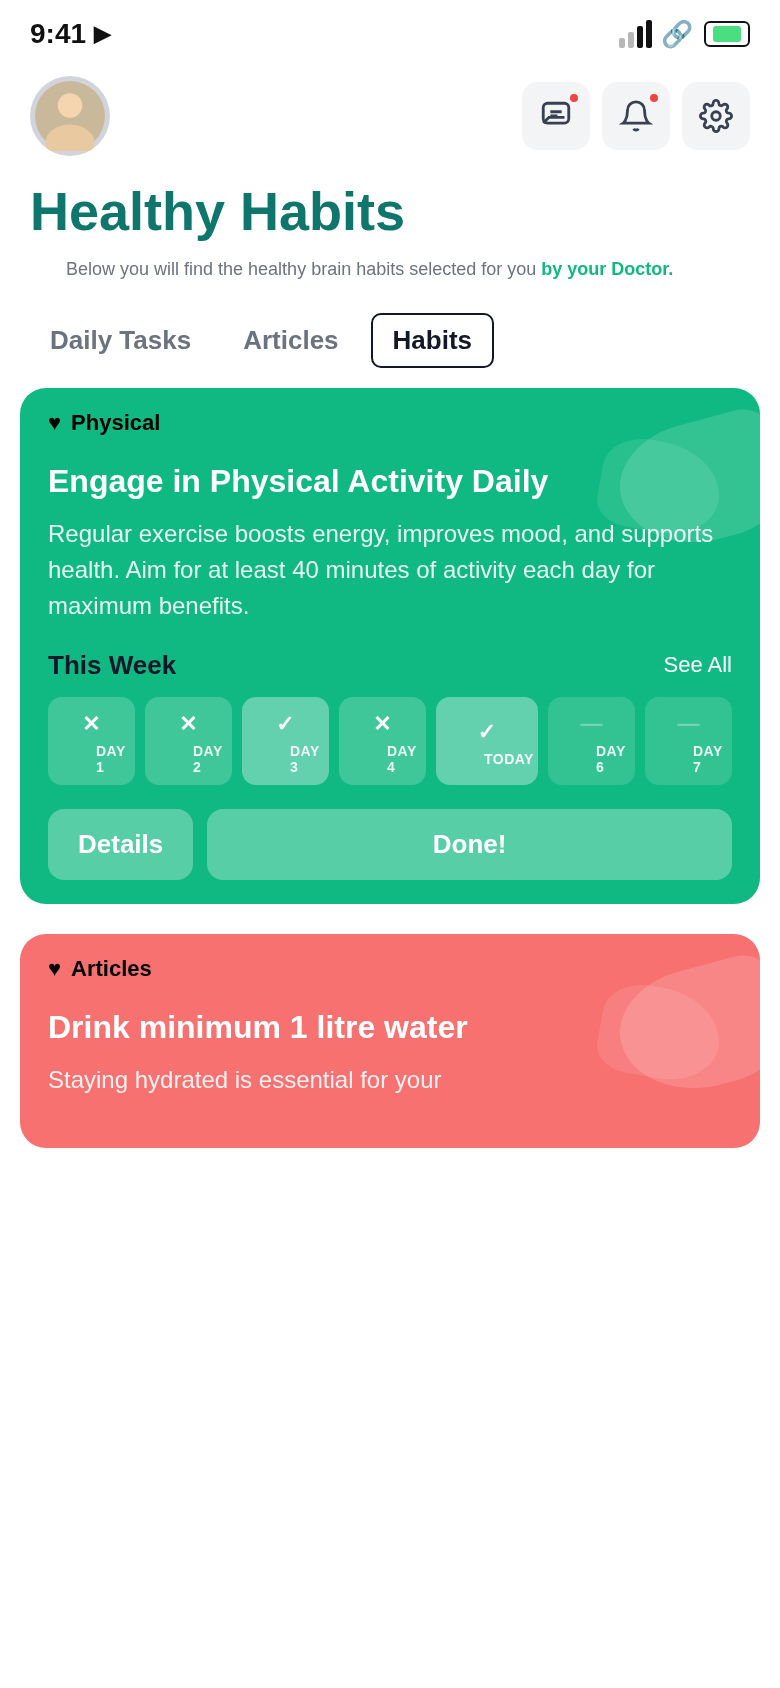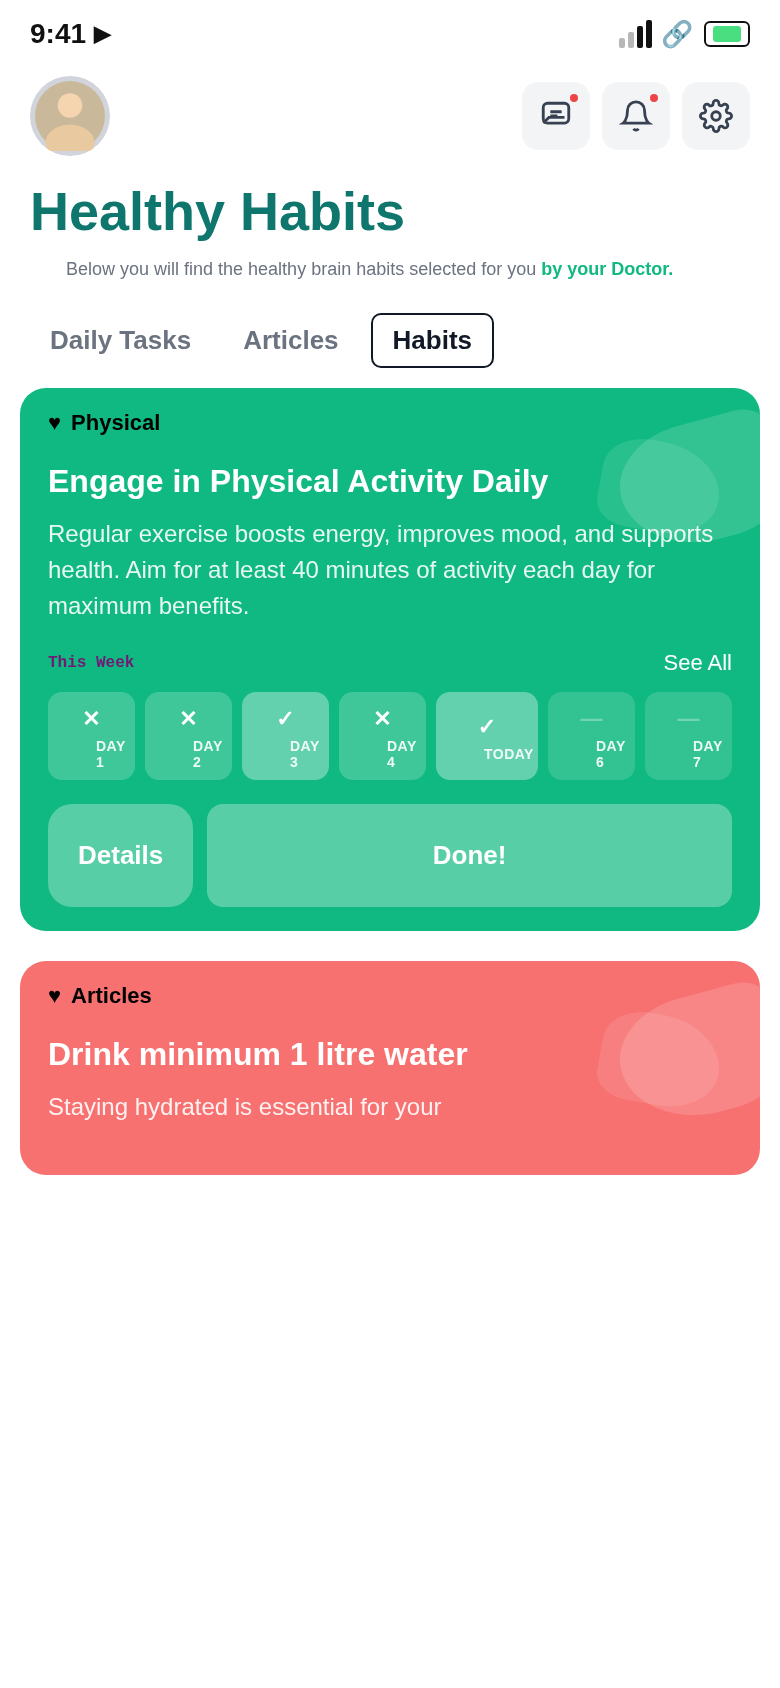--- a/index.html
+++ b/index.html
@@ -245,24 +245,23 @@
       z-index: 1;
     }
 
     .this-week-header {
       display: flex;
       justify-content: space-between;
       align-items: center;
       margin-bottom: 16px;
     }
     .this-week-label {
-      font-size: 16px;
+      font-size: 26px;
       font-weight: 600;
-      color: #701a75;
-      font-family: Liberation Mono, monospace;
+      color: #0f172a;
     }
     .see-all {
       font-size: 22px;
       color: #ffffff;
       cursor: pointer;
       font-weight: 500;
     }
 
     .day-tracker {
       display: flex;
@@ -300,22 +299,22 @@
     }
 
     .card-actions {
       display: flex;
       gap: 14px;
     }
     .btn-details {
       flex: 0 0 auto;
       background: rgba(255,255,255,0.3);
       border: none;
-      border-radius: 24px;
-      padding: 36px 30px;
+      border-radius: 16px;
+      padding: 4px 30px;
       font-size: 26px;
       font-weight: 700;
       color: #ffffff;
       cursor: pointer;
     }
     .btn-done {
       flex: 1;
       background: rgba(255,255,255,0.3);
       border: none;
       border-radius: 16px;

